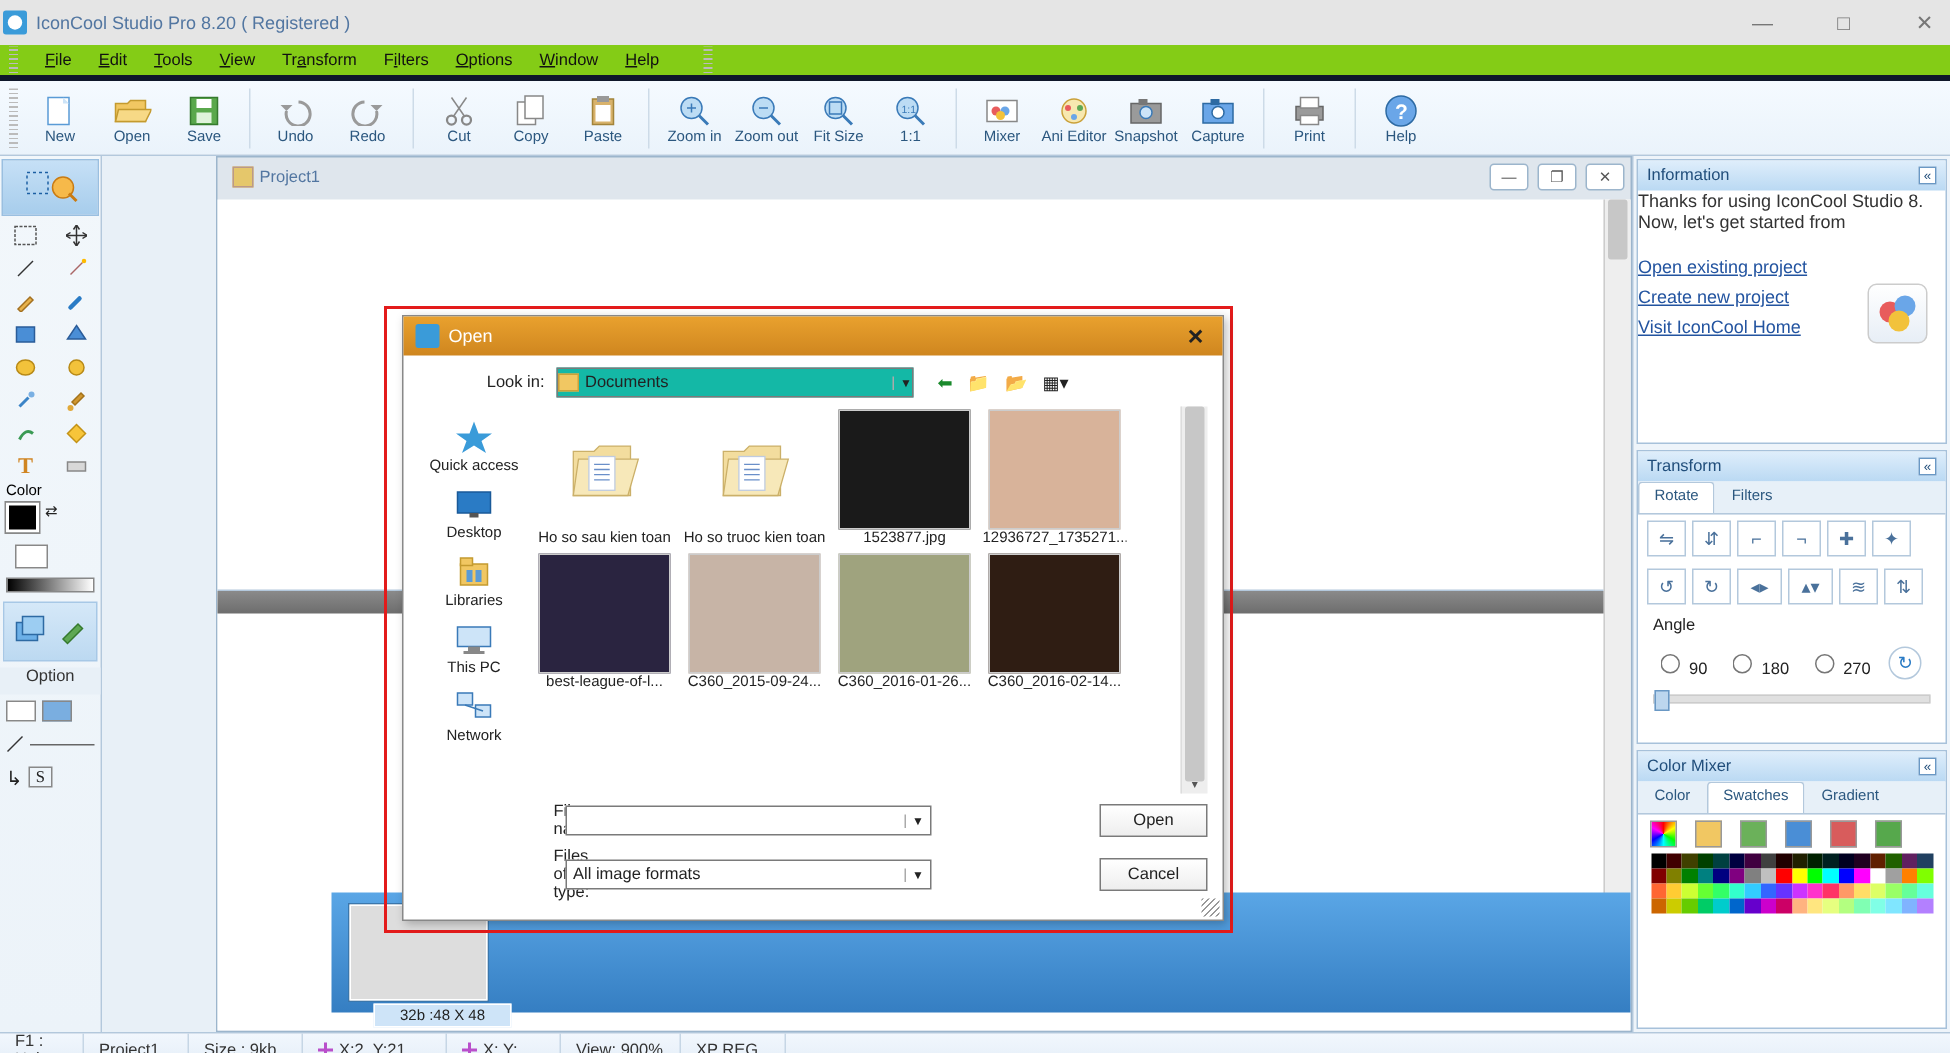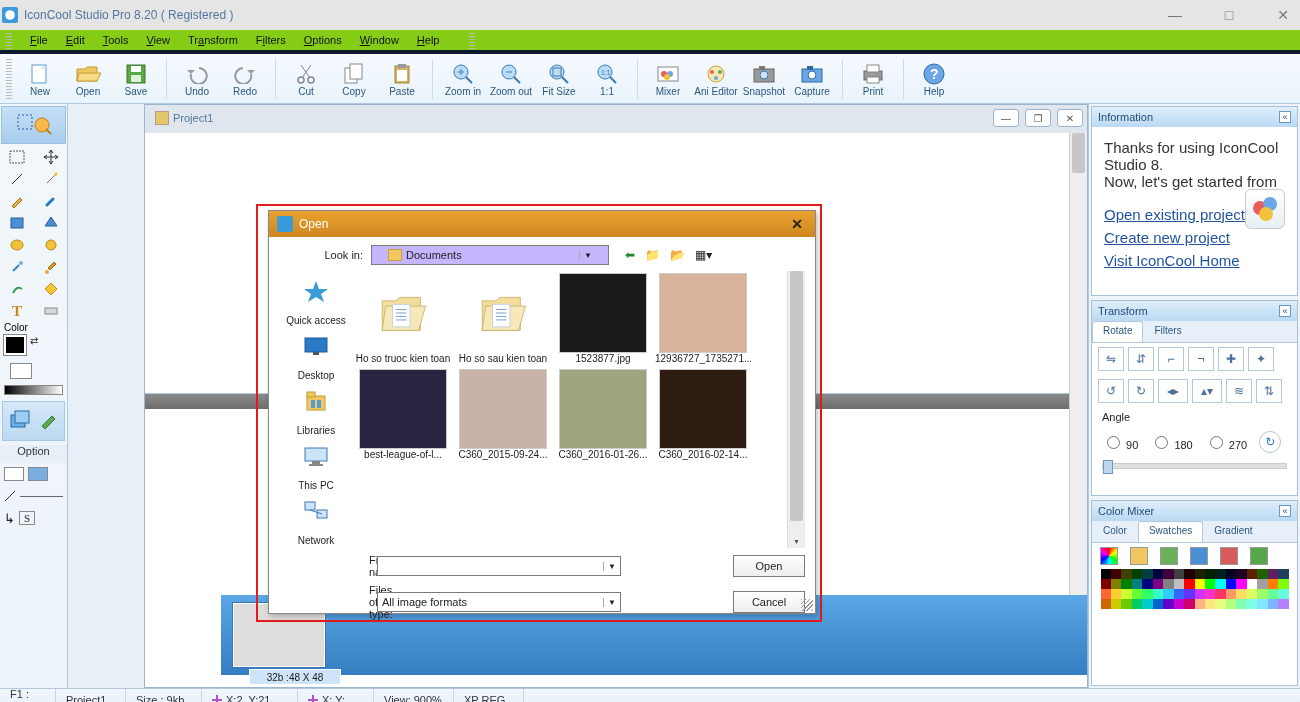--- a/index.html
+++ b/index.html
@@ -56,21 +56,21 @@
 .thumb-label{position:absolute;left:28px;top:74px;height:16px;width:92px;background:#cee4f8;font-size:10px;text-align:center;line-height:16px;border:1px solid #fff}
 
 
 .right{width:212px;background:#eef4fa;border-left:1px solid #b3c8dc;display:flex;flex-direction:column}
 .panel{border:1px solid #a7c1da;margin:2px;background:#fff;display:flex;flex-direction:column}
 .panel-hdr{height:20px;background:linear-gradient(#dfeefb,#bad9f3);padding:0 6px;display:flex;align-items:center;color:#214e7b;font-size:11px}
 .panel-hdr .collapse{margin-left:auto;font-size:9px;color:#214e7b;border:1px solid #6a98c4;width:12px;height:12px;display:flex;align-items:center;justify-content:center;background:#fff}
 .tabs{display:flex;height:22px;border-bottom:1px solid #b3c8dc;background:#e7f0f8}
 .tabs .tab{padding:3px 10px;font-size:10px;color:#2b577f;border:1px solid transparent;border-bottom:none}
 .tabs .tab.active{background:#fff;border-color:#b3c8dc;border-radius:3px 3px 0 0}
-.panel-body{padding:12px;font-size:15px;color:#333}
+.panel-body{padding:0;font-size:12px;color:#333}
 .panel-body a{color:#2354a0;text-decoration:underline;display:block;margin-bottom:6px}
 .preview-ico{position:absolute;right:12px;width:40px;height:40px;border:1px solid #ccc;border-radius:6px;background:linear-gradient(#fff,#e7eef6);display:flex;align-items:center;justify-content:center}
 
 
 .tf-row{display:flex;gap:4px;padding:4px 6px}
 .tf-btn{width:26px;height:24px;border:1px solid #b3c8dc;display:flex;align-items:center;justify-content:center;background:#fff;font-size:12px;color:#4a719b}
 .angle-row{display:flex;gap:12px;align-items:center;padding:4px 10px;font-size:11px}
 .slider{height:6px;background:#e0e0e0;margin:6px 10px;position:relative;border:1px solid #ccc}
 .slider .knob{position:absolute;left:0;top:-4px;width:10px;height:14px;background:#bcd6ee;border:1px solid #6a98c4}
 
@@ -81,29 +81,29 @@
 .swatch-grid div{height:10px}
 
 
 .open-dlg{position:absolute;left:268px;top:106px;width:548px;height:404px;background:#fff;border:1px solid #888;z-index:20;box-shadow:2px 2px 6px rgba(0,0,0,.25)}
 .dlg-redframe{position:absolute;left:256px;top:100px;width:566px;height:418px;border:2px solid #e31b1b;z-index:19;pointer-events:none}
 .dlg-title{height:26px;background:linear-gradient(#e9a12e,#cf861f);color:#fff;display:flex;align-items:center;padding:0 8px;font-size:12px}
 .dlg-title .ico{width:16px;height:16px;background:#3a9bd9;margin-right:6px;border-radius:2px}
 .dlg-title .close{margin-left:auto;color:#222;font-size:14px;font-weight:bold;width:20px;text-align:center}
 .dlg-body{position:relative;padding:6px 10px;height:calc(100% - 26px);display:flex;flex-direction:column}
 .lookin-row{display:flex;align-items:center;gap:8px;padding:2px 4px}
-.lookin-combo{flex:0 0 238px;height:20px;border:1px solid #7a7a7a;display:flex;align-items:center;padding:0 16px;background:#c4b5fd}
+.lookin-combo{flex:0 0 238px;height:20px;border:1px solid #7a7a7a;display:flex;align-items:center;padding:0 0;background:#14b8a6}
 .lookin-combo .fld{width:14px;height:12px;background:#f1c762;border:1px solid #caa13a;margin-right:4px}
 .lookin-combo .dd{margin-left:auto;font-size:8px;border-left:1px solid #aaa;padding-left:4px}
 .nav-icons{display:flex;gap:10px;align-items:center;margin-left:8px;font-size:12px}
 .nav-icons span{cursor:default}
 .places{width:74px;display:flex;flex-direction:column;align-items:center;gap:4px;padding-top:6px}
 .place{display:flex;flex-direction:column;align-items:center;width:68px;padding:2px 0}
 .place .pico{width:28px;height:24px;display:flex;align-items:center;justify-content:center}
-.place .plabel{font-size:10px;text-align:center;margin-top:12px}
+.place .plabel{font-size:10px;text-align:center;margin-top:2px}
 .files-wrap{display:flex;flex:1;margin-top:4px}
 .files-area{flex:1;border:none;position:relative;overflow:hidden}
 .files-grid{display:grid;grid-template-columns:repeat(4,100px);gap:4px 0;padding:2px 0}
 .file{display:flex;flex-direction:column;align-items:center;width:100px}
 .file .fthumb{width:88px;height:80px;display:flex;align-items:center;justify-content:center}
 .file .fthumb.folder{background:none}
 .file .fthumb.img{background:#fff}
 .file .flabel{font-size:10px;text-align:center;width:96px;line-height:12px;overflow:hidden}
 .files-scroll{width:18px;background:#eee;border-left:1px solid #ddd;position:relative}
 .files-scroll .th{position:absolute;top:0;left:2px;right:2px;height:250px;background:#c7c7c7;border-radius:2px}
@@ -736,35 +736,35 @@
                   <svg class="folder-svg" viewBox="0 0 60 60">
                     <path d="M6 16 L22 16 L26 12 L50 12 L50 50 L6 50 Z" fill="#f3dd9e" stroke="#cbb069"></path>
                     <path d="M10 22 L56 22 L48 50 L6 50 Z" fill="#f7e8b9" stroke="#cbb069"></path>
                     <rect x="18" y="20" width="20" height="26" fill="#fff" stroke="#bfcbe0"></rect>
                     <line x1="22" y1="26" x2="34" y2="26" stroke="#6a8fc9"></line>
                     <line x1="22" y1="30" x2="34" y2="30" stroke="#6a8fc9"></line>
                     <line x1="22" y1="34" x2="34" y2="34" stroke="#6a8fc9"></line>
                     <line x1="22" y1="38" x2="34" y2="38" stroke="#6a8fc9"></line>
                   </svg>
                 </div>
-                <div class="flabel">Ho so truoc kien toan</div>
+                <div class="flabel">Ho so sau kien toan</div>
               </div>
               <div class="file">
                 <div class="fthumb folder">
                   <svg class="folder-svg" viewBox="0 0 60 60">
                     <path d="M6 16 L22 16 L26 12 L50 12 L50 50 L6 50 Z" fill="#f3dd9e" stroke="#cbb069"></path>
                     <path d="M10 22 L56 22 L48 50 L6 50 Z" fill="#f7e8b9" stroke="#cbb069"></path>
                     <rect x="18" y="20" width="20" height="26" fill="#fff" stroke="#bfcbe0"></rect>
                     <line x1="22" y1="26" x2="34" y2="26" stroke="#6a8fc9"></line>
                     <line x1="22" y1="30" x2="34" y2="30" stroke="#6a8fc9"></line>
                     <line x1="22" y1="34" x2="34" y2="34" stroke="#6a8fc9"></line>
                     <line x1="22" y1="38" x2="34" y2="38" stroke="#6a8fc9"></line>
                   </svg>
                 </div>
-                <div class="flabel">Ho so sau kien toan</div>
+                <div class="flabel">Ho so truoc kien toan</div>
               </div>
               <div class="file">
                 <div class="fthumb img">
                   <div class="img-thumb" style="background:#1a1a1a"></div>
                 </div>
                 <div class="flabel">1523877.jpg</div>
               </div>
               <div class="file">
                 <div class="fthumb img">
                   <div class="img-thumb" style="background:#d8b39a"></div>

